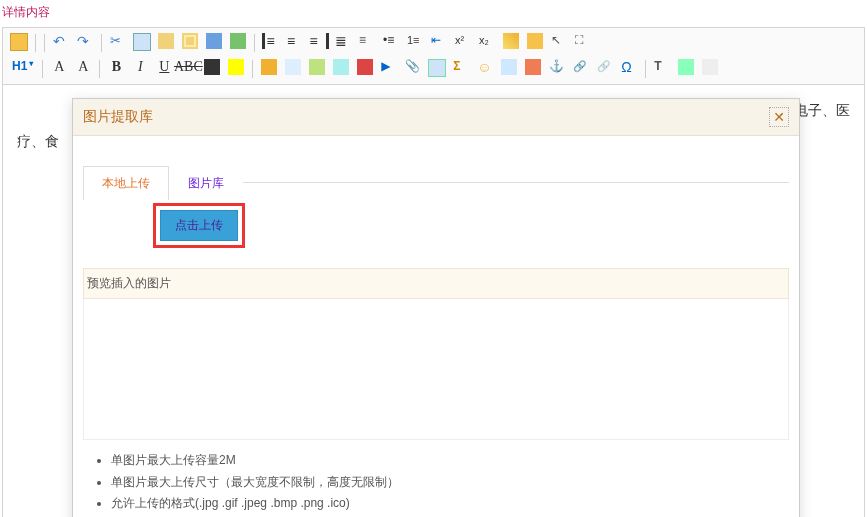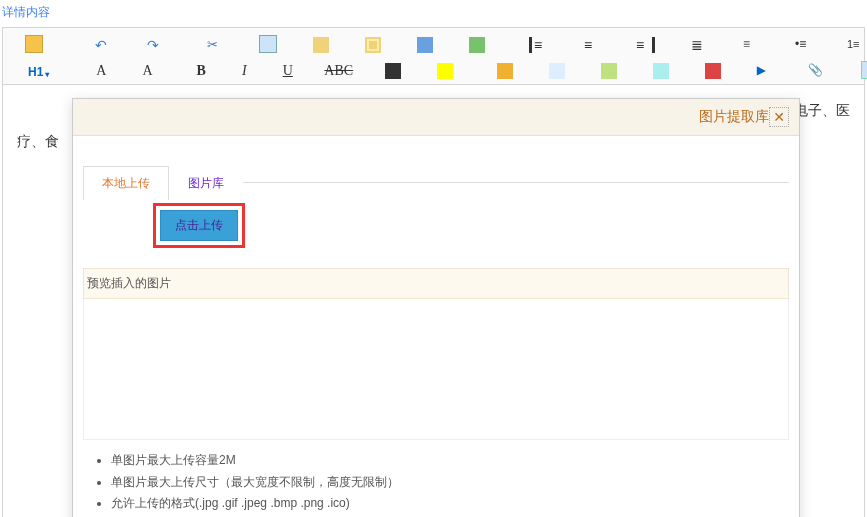--- a/index.html
+++ b/index.html
@@ -1,35 +1,35 @@
 <!DOCTYPE html>
 <html><head>
 <meta charset="utf-8">
 <style>
 body{margin:0;font-family:"Microsoft YaHei",Arial,sans-serif;font-size:12px;color:#333;background:#fff}
 .page{width:867px;height:517px;position:relative;overflow:hidden}
-.label{padding:4px 8px 6px 2px;color:#3b82f6}
+.label{padding:4px 8px 6px 2px;color:#be185d}
 
 .editor-wrap{border:1px solid #d4d4d4;background:#fff;margin:0 2px}
 .toolbar{background:#fafafa;border-bottom:1px solid #d4d4d4;padding:2px 4px}
 .tb-row{display:flex;align-items:center;flex-wrap:nowrap;height:26px}
-.tb-btn{width:20px;height:20px;margin:17px;display:inline-flex;align-items:flex-end;justify-content:center;cursor:pointer;border:1px solid transparent;position:relative}
+.tb-btn{width:20px;height:20px;margin:1px;display:inline-flex;align-items:flex-start;justify-content:center;cursor:pointer;border:1px solid transparent;position:relative}
 .tb-sep{width:1px;height:18px;background:#ccc;margin:0 4px}
 .tb-template{border:1px solid #7aa7d6;background:#eaf2fb;height:20px;padding:0 4px;display:inline-flex;align-items:center;gap:2px;cursor:pointer;position:relative;margin:0 2px}
 .tb-template .ico{width:14px;height:14px;background:#4a8;display:inline-block}
 .badge{position:absolute;top:-4px;right:-6px;background:#e33;color:#fff;font-size:10px;line-height:12px;padding:0 2px;border-radius:2px}
 .h1-btn{width:auto;padding:0 3px;color:#06c;font-weight:bold}
 .h1-btn .drop{font-size:8px;margin-left:2px;color:#06c}
 
 .editor-body{position:relative;height:430px;padding:10px 14px;line-height:2.2;color:#333;font-size:14px}
 .bg-line{white-space:nowrap}
 
 
 .dialog{position:absolute;left:72px;top:98px;width:726px;background:#fff;border:1px solid #ccc;box-shadow:0 3px 12px rgba(0,0,0,.15)}
-.dlg-title{background:#f7f3e9;padding:8px 10px;display:flex;align-items:center;justify-content:flex-end;border-bottom:1px solid #e5e0d3}
+.dlg-title{background:#f7f3e9;padding:8px 10px;display:flex;align-items:center;justify-content:space-between;border-bottom:1px solid #e5e0d3}
 .dlg-title span{color:#b86a1a;font-size:14px}
 .dlg-close{width:18px;height:18px;border:1px dotted #aaa;display:flex;align-items:center;justify-content:center;color:#888;cursor:pointer;font-size:12px}
 
 .dlg-body{padding:12px 10px 16px 10px}
 .tabs{border-bottom:1px solid #ddd;display:flex}
 .tab{padding:8px 18px;border:1px solid transparent;border-bottom:none;cursor:pointer;position:relative;top:18px;background:#fff}
 .tab.active{border-color:#ddd;color:#e2742b;background:#fff}
 .tab:not(.active){color:#6d28d9}
 
 .upload-area{padding:20px 0 20px 70px}

